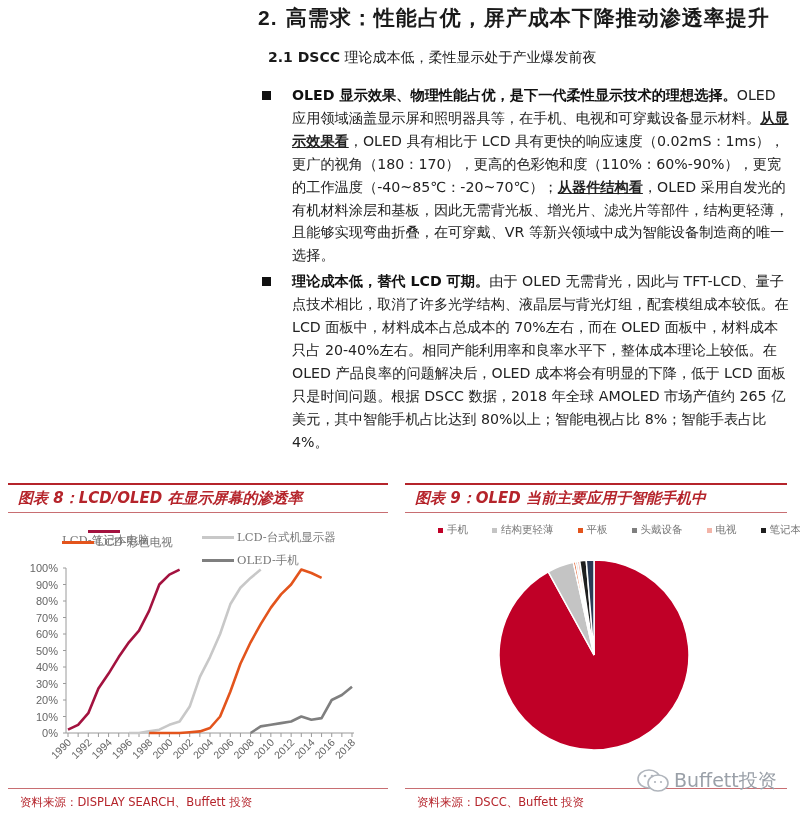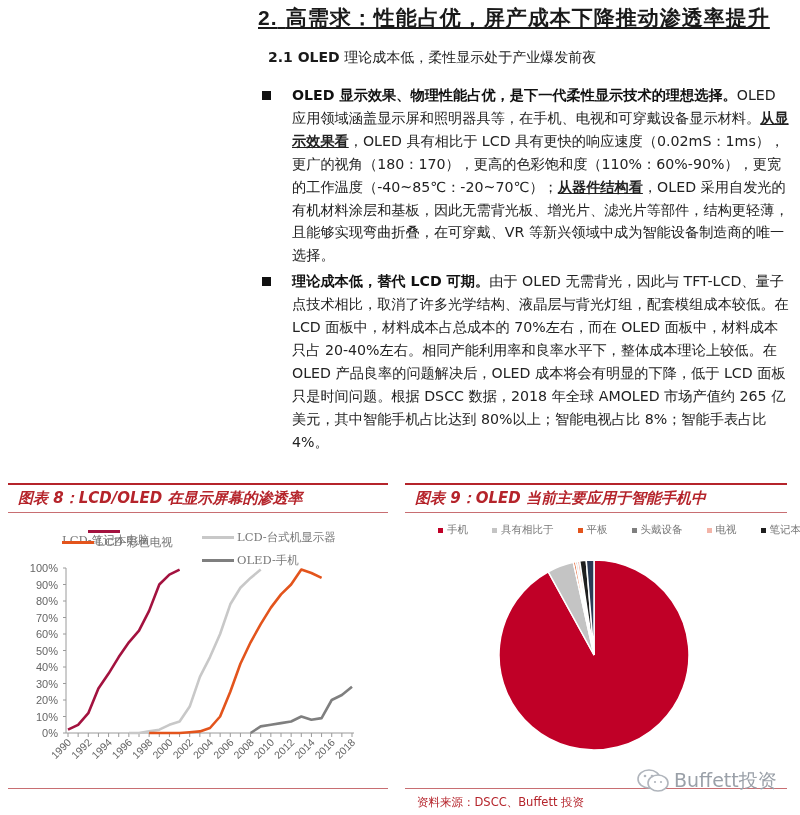--- a/index.html
+++ b/index.html
@@ -1,18 +1,18 @@
 <!DOCTYPE html>
 <html><head>
 <meta charset="utf-8">
 <style>
   html, body { margin: 0; padding: 0; background: #ffffff; }
   body { width: 800px; height: 815px; position: relative; overflow: hidden;
          font-family: "DejaVu Sans", "Liberation Sans", sans-serif; color: #222; }
-  .h2 { position: absolute; left: 258px; top: 4px; font-size: 21px; font-weight: bold; color: #1a1a1a; letter-spacing: 1px; text-decoration: underline; }
+  .h2 { position: absolute; left: 258px; top: 4px; font-size: 21px; font-weight: bold; color: #1a1a1a; letter-spacing: 1px; }
   .h2 .num { font-family: "Liberation Sans", sans-serif; }
   .h3 { position: absolute; left: 268px; top: 49px; font-size: 14px; font-weight: bold; color: #1a1a1a; }
   .bullets { position: absolute; left: 262px; top: 84px; width: 528px; font-size: 14.2px; line-height: 22.9px; color: #222; }
   .bullet { position: relative; padding-left: 30px; margin-bottom: 0; }
   .bullet .sq { position: absolute; left: 0; top: 7px; width: 9px; height: 9px; background: #111; }
   .bullet b { color: #111; }
   .u { text-decoration: underline; font-weight: bold; }
   .fig { position: absolute; top: 483px; }
   .fig-top-rule { position: absolute; left: 0; right: 0; top: 0; height: 2px; background: #b5242b; }
   .fig-title { position: absolute; left: 10px; top: 6px; font-size: 15px; font-weight: bold; font-style: italic; color: #b5242b; white-space: nowrap; }
@@ -29,39 +29,40 @@
 </style>
 </head>
 <body>
 
 <div class="h2">
   <span class="num">2.</span>
   <span>高需求：性能占优，屏产成本下降推动渗透率提升</span>
 </div>
 <div class="h3">
   <span>2.1</span>
-  <span>OLED</span><span style="font-weight:normal"> 理论成本低，柔性显示处于产业爆发前夜</span>
+  <span>DSCC</span><span style="font-weight:normal"> 理论成本低，柔性显示处于产业爆发前夜</span>
 </div>
 
 <div class="bullets">
   <div class="bullet">
     <span class="sq"></span>
     <b>OLED 显示效果、物理性能占优，是下一代柔性显示技术的理想选择。</b><span>OLED 应用领域涵盖显示屏和照明器具等，在手机、电视和可穿戴设备显示材料。</span><span class="u">从显示效果看</span><span>，OLED 具有相比于 LCD 具有更快的响应速度（0.02mS：1ms），更广的视角（180：170），更高的色彩饱和度（110%：60%-90%），更宽的工作温度（-40~85℃：-20~70℃）；</span><span class="u">从器件结构看</span><span>，OLED 采用自发光的有机材料涂层和基板，因此无需背光板、增光片、滤光片等部件，结构更轻薄，且能够实现弯曲折叠，在可穿戴、VR 等新兴领域中成为智能设备制造商的唯一选择。</span>
   </div>
   <div class="bullet" style="margin-top:3px">
     <span class="sq"></span>
     <b>理论成本低，替代 LCD 可期。</b><span>由于 OLED 无需背光，因此与 TFT-LCD、量子点技术相比，取消了许多光学结构、液晶层与背光灯组，配套模组成本较低。在 LCD 面板中，材料成本占总成本的 70%左右，而在 OLED 面板中，材料成本只占 20-40%左右。相同产能利用率和良率水平下，整体成本理论上较低。在 OLED 产品良率的问题解决后，OLED 成本将会有明显的下降，低于 LCD 面板只是时间问题。根据 DSCC 数据，2018 年全球 AMOLED 市场产值约 265 亿美元，其中智能手机占比达到 80%以上；智能电视占比 8%；智能手表占比 4%。</span>
   </div>
 </div>
 
 <div class="fig" style="left:8px; width:380px; height:360px;">
   <div class="fig-top-rule"></div>
   <div class="fig-title">图表 8：LCD/OLED 在显示屏幕的渗透率</div>
   <div class="fig-sub-rule"></div>
   <div class="fig-bot-rule" style="top:305px"></div>
+  <div class="fig-source" style="top:312px">资料来源：DISPLAY SEARCH、Buffett 投资</div>
 </div>
 
 <div class="legend-item" style="left:62px; top:530px;flex-direction:column;">
   <span class="legend-line" style="background:#a3123f"></span>
   <span>LCD-笔记本电脑</span>
 </div>
 <div class="legend-item" style="left:202px; top:530px;">
   <span class="legend-line" style="background:#c8c8c8"></span>
   <span>LCD-台式机显示器</span>
 </div>
@@ -157,21 +158,21 @@
   <div class="fig-source" style="top:312px">资料来源：DSCC、Buffett 投资</div>
 </div>
 
 <div class="pie-legend" id="pie-legend">
     <span class="li">
       <span class="sw" style="background: rgb(192, 0, 39);"></span>
       <span>手机</span>
     </span>
     <span class="li">
       <span class="sw" style="background: rgb(196, 196, 196);"></span>
-      <span>具有相比于</span>
+      <span>结构更轻薄</span>
     </span>
     <span class="li">
       <span class="sw" style="background: rgb(227, 84, 28);"></span>
       <span>平板</span>
     </span>
     <span class="li">
       <span class="sw" style="background: rgb(127, 127, 127);"></span>
       <span>头戴设备</span>
     </span>
     <span class="li">

